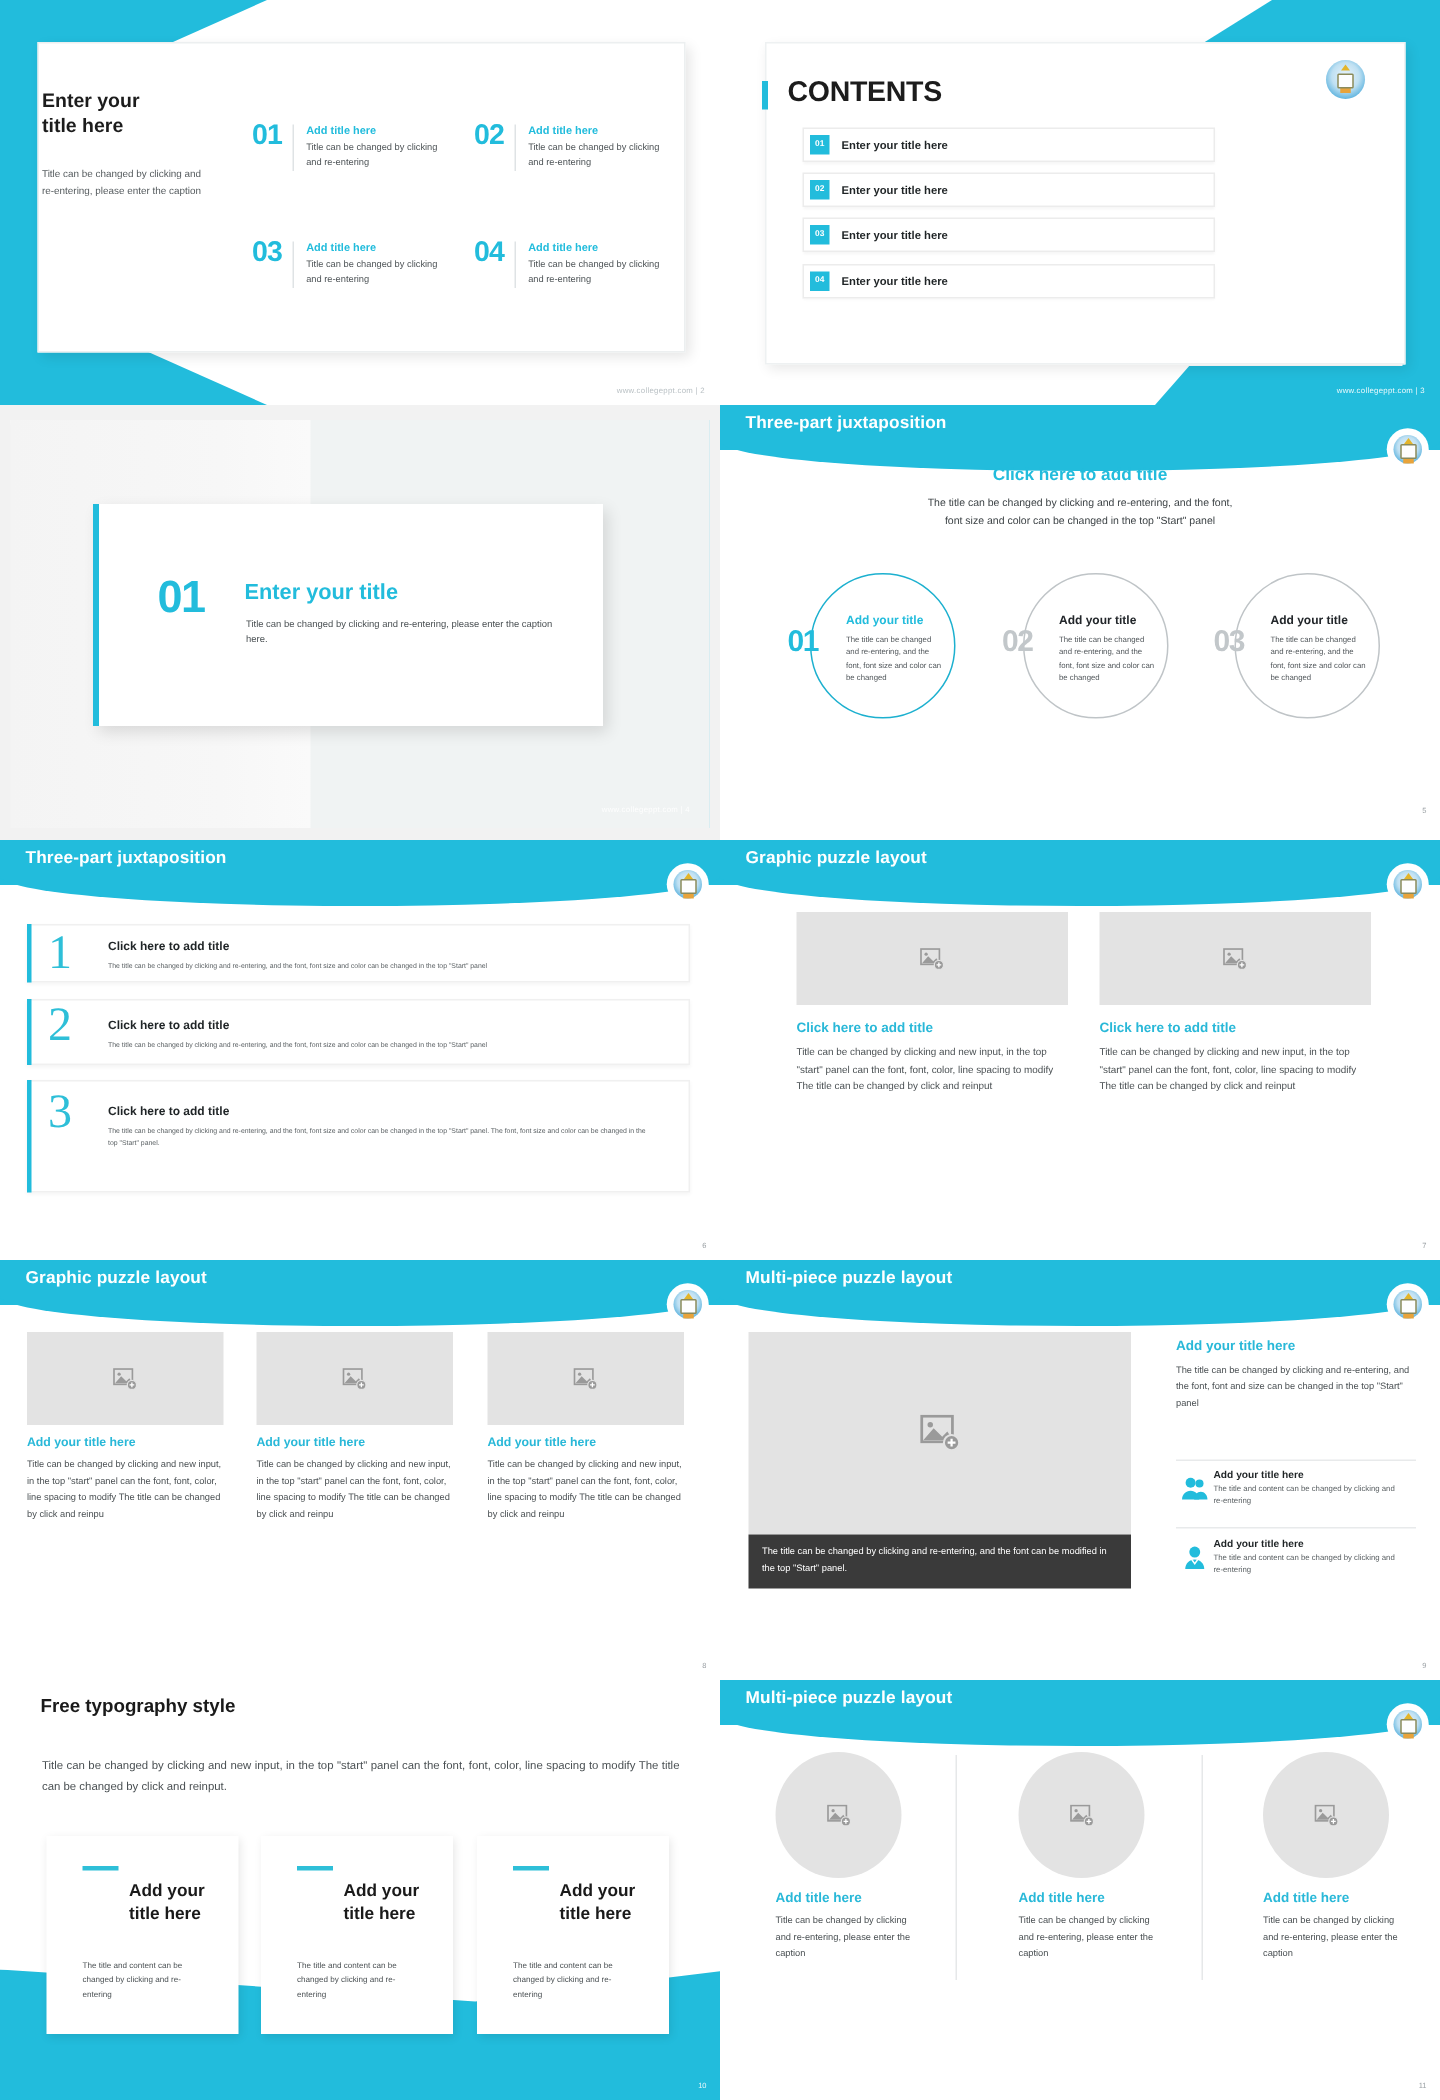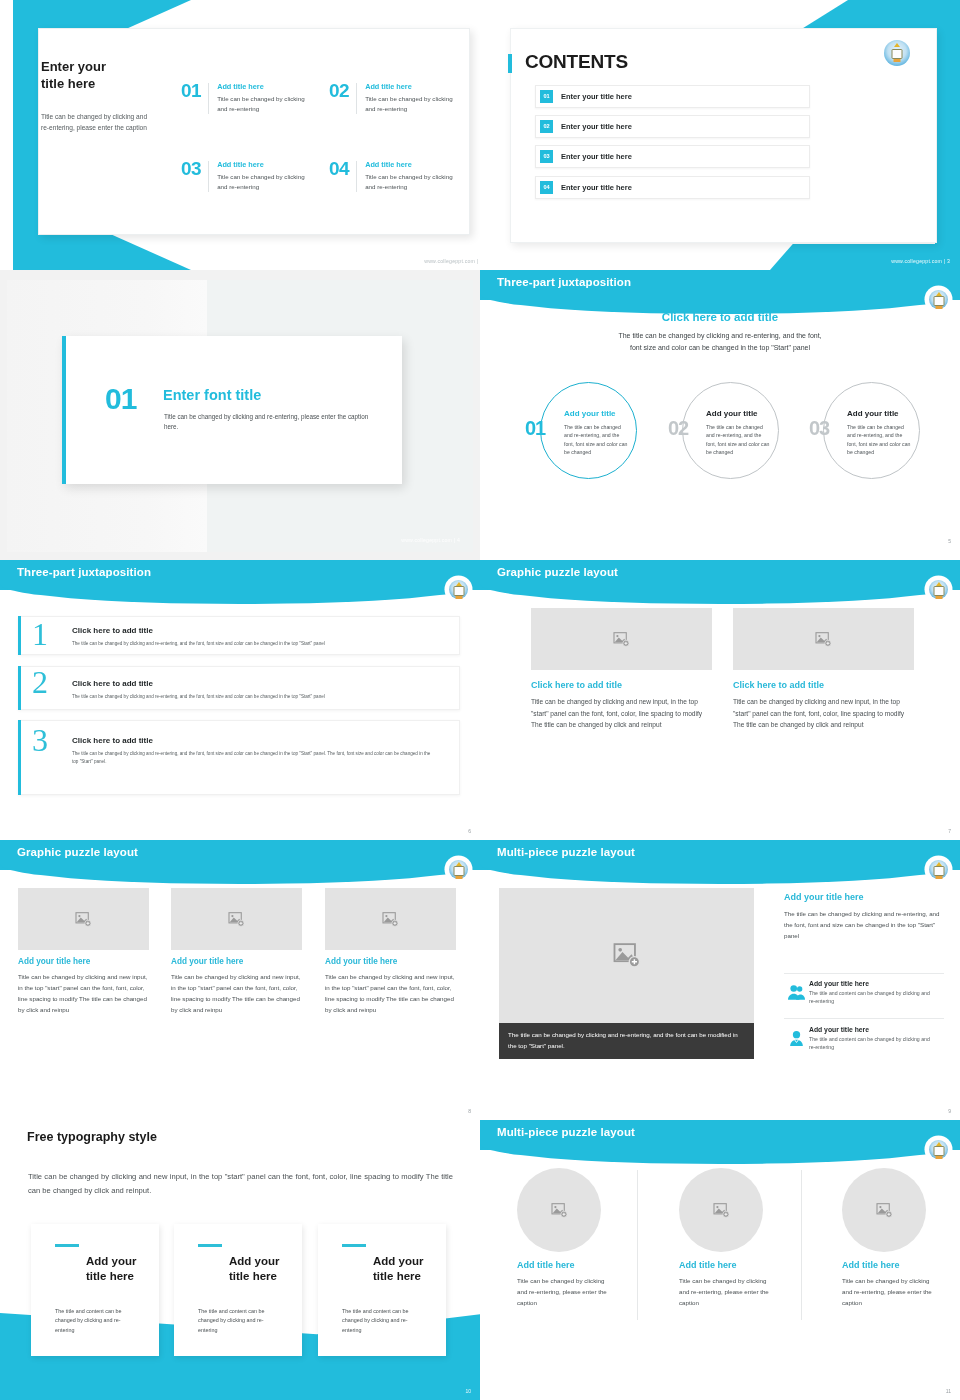--- a/index.html
+++ b/index.html
@@ -14,21 +14,21 @@
   .emblem{width:19px;height:19px;border-radius:50%;background:radial-gradient(circle at 50% 42%, #eaf4fb 0%, #bfe0f2 46%, #63b6e0 75%, #3e9ed3 100%);position:relative;}
   .emblem:before{content:"";position:absolute;left:50%;top:12%;transform:translateX(-50%);width:0;height:0;border-left:3px solid transparent;border-right:3px solid transparent;border-bottom:4px solid #e4b52a;}
   .emblem:after{content:"";position:absolute;left:50%;top:34%;transform:translateX(-50%);width:9px;height:8px;background:#fdfdfd;border:.7px solid #8a8a5a;border-radius:1px;box-shadow:0 5px 0 -2px #e8a33a;}
   .pgnum{position:absolute;right:9px;bottom:6px;font-size:5px;color:#9aa0a4;}
   .footer{position:absolute;right:10px;bottom:6px;font-size:5.2px;color:#b9c0c4;letter-spacing:.2px;}
   .footer.onblue{color:#ffffff;opacity:.92;}
   .ph{background:#e3e3e3;display:flex;align-items:center;justify-content:center;}
   .ph-icon{width:17px;height:15px;position:relative;}
 
   
-  .s1{left:13px;top:0;width:480px;height:270px;background:#ffffff;}
+  .s1{left:0;top:0;width:480px;height:270px;background:#ffffff;}
   .s1 .bl{position:absolute;left:0;top:0;width:62px;height:270px;background:#22bcdc;}
   .s1 .wedge-t{position:absolute;left:48px;top:0;width:130px;height:58px;background:#22bcdc;clip-path:polygon(0 0,100% 0,0 100%);}
   .s1 .wedge-b{position:absolute;left:48px;bottom:0;width:130px;height:58px;background:#22bcdc;clip-path:polygon(0 0,0 100%,100% 100%);}
   .s1 .card{position:absolute;left:25px;top:28px;width:430px;height:205px;background:#fff;border:1px solid #eceff0;box-shadow:3px 3px 8px rgba(0,0,0,.10);}
   .s1 .t1{position:absolute;left:28px;top:59px;font-size:13px;font-weight:bold;color:#1c1c1c;line-height:1.28;}
   .s1 .t2{position:absolute;left:28px;top:112px;width:108px;font-size:6.6px;color:#555b5e;line-height:1.62;}
   .s1 .itm{position:absolute;display:flex;align-items:flex-start;}
   .s1 .num{font-size:19px;font-weight:bold;color:#22bcdc;line-height:.95;letter-spacing:-.5px;}
   .s1 .sep{width:1px;align-self:stretch;background:#dfe3e5;margin:1px 8px 0 7px;min-height:30px;}
   .s1 .ih{font-size:7.3px;font-weight:bold;color:#22bcdc;margin-bottom:3px;}
@@ -216,21 +216,21 @@
       <div class="inner">
         <div class="sw c1"></div>
         <div class="sw g1"></div>
         <div class="sw g2"></div>
         <div class="sw g3"></div>
         <div class="mask"></div>
       </div>
       <div class="card"></div>
       <div class="bar"></div>
       <div class="num">01</div>
-      <div class="ttl">Enter font title</div>
+      <div class="ttl">Enter your title</div>
       <div class="sub">Title can be changed by clicking and re-entering, please enter the caption here.</div>
       <div class="footer onblue" style="bottom:17px;right:20px;">www.collegeppt.com  |  4</div>
     </div>
   </div>
 
   <div class="cell">
     <div class="slide s4">
       <div class="hdr">
           <div class="swoop"></div>
         </div>

